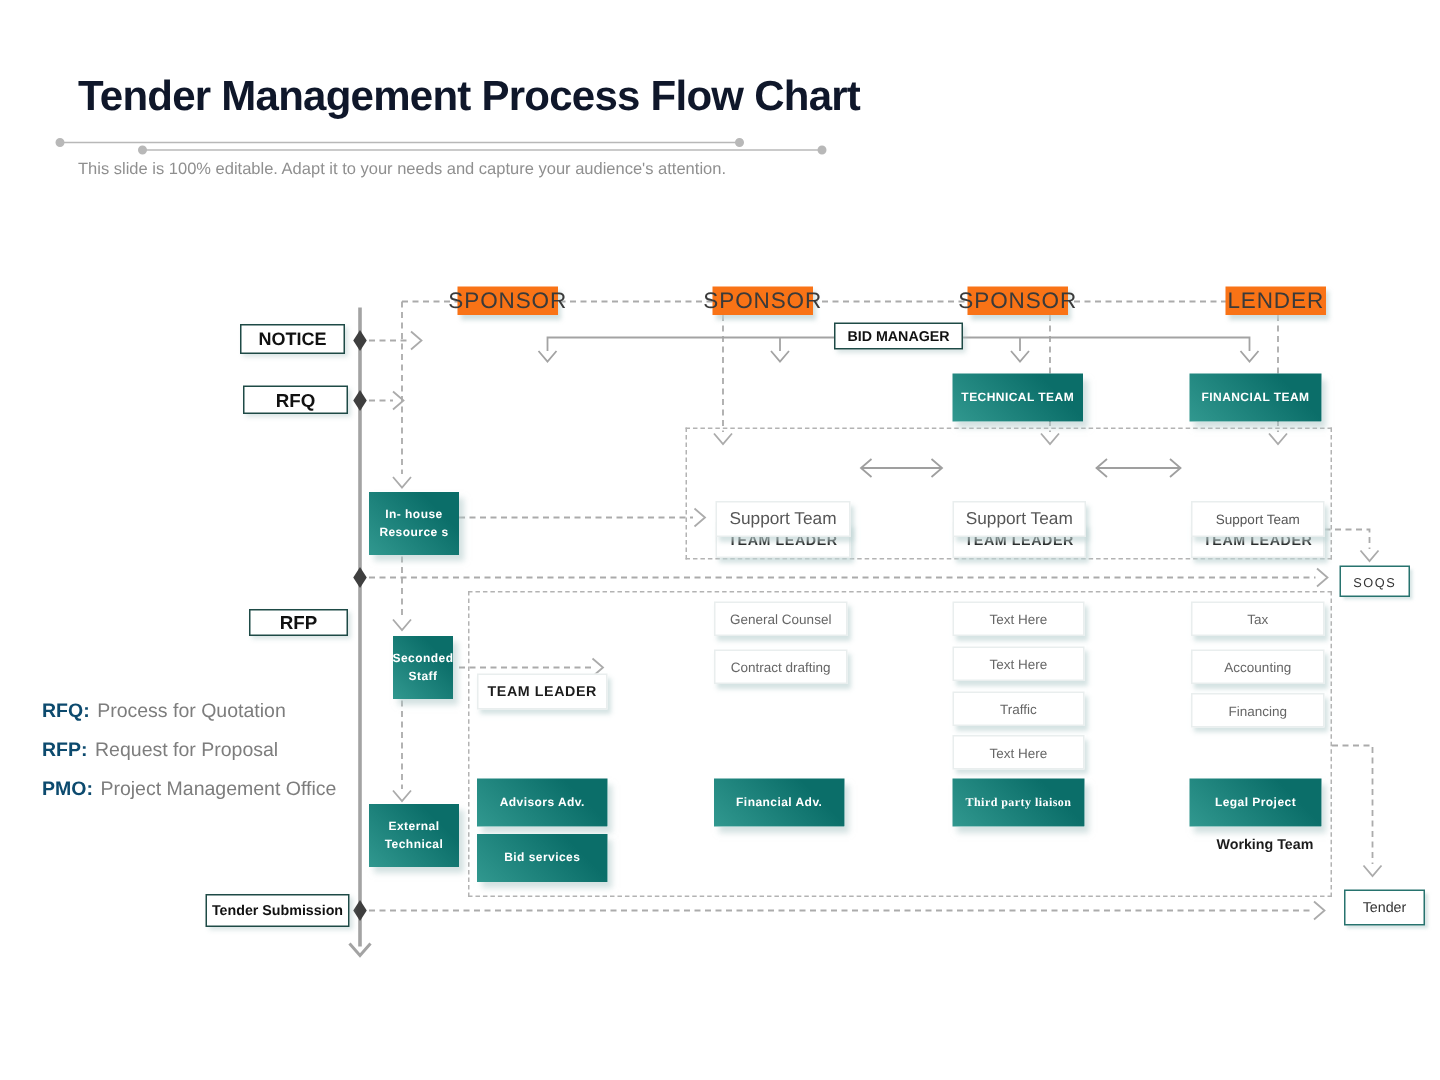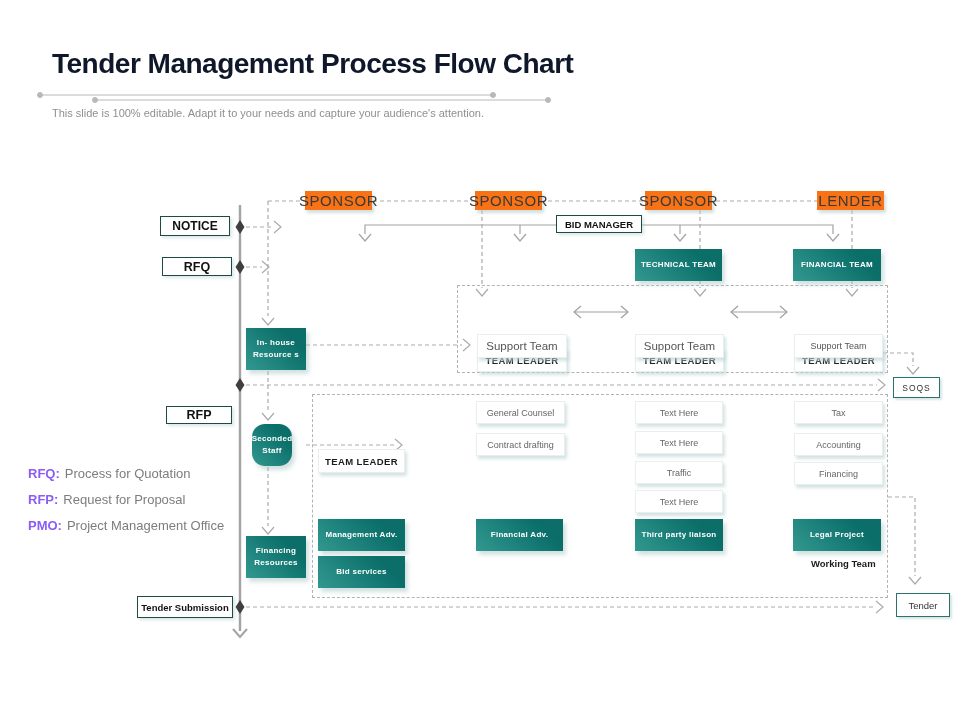--- a/index.html
+++ b/index.html
@@ -26,21 +26,21 @@
   .wbox{background:#ffffff;border:1px solid #e9eeee;display:flex;align-items:center;justify-content:center;
         text-align:center;z-index:3;box-shadow:2px 3px 3px rgba(190,212,212,0.65);color:#666;font-size:9px;}
   .wbox.lead{font-weight:bold;color:#1c1c1c;font-size:9.5px;letter-spacing:.4px;margin-top:48px;}
   .wbox.sup{font-size:11.5px;color:#565656;}
   .wbox.sup.small{font-size:9px;}
   
   .outbox{background:#ffffff;border:1px solid #27736e;display:flex;align-items:center;justify-content:center;
           color:#333;z-index:3;box-shadow:2px 2px 2px rgba(190,212,212,0.6);}
   #working-team{font-size:9.5px;font-weight:bold;color:#1c1c1c;z-index:3;white-space:nowrap;}
   .legend-row{left:28px;font-size:13px;white-space:nowrap;z-index:3;}
-  .legend-row b{color:#8b5cf6;}
+  .legend-row b{color:#0c4a6e;}
   .legend-row span.t{color:#7d7d7d;margin-left:5px;}
 </style>
 </head>
 <body>
 
 <div id="canvas">
 
   <div class="abs" id="title">Tender Management Process Flow Chart</div>
   <div class="abs" id="subtitle">This slide is 100% editable. Adapt it to your needs and capture your audience's attention.</div>
 
@@ -140,38 +140,38 @@
   <div class="abs teal" style="left:793px;top:249px;width:88px;height:32px;">FINANCIAL TEAM</div>
 
   <div class="abs wbox lead" style="left:477px;top:300px;width:90px;height:24px;">TEAM LEADER</div>
   <div class="abs wbox lead" style="left:635px;top:300px;width:89px;height:24px;">TEAM LEADER</div>
   <div class="abs wbox lead" style="left:794px;top:300px;width:89px;height:24px;">TEAM LEADER</div>
   <div class="abs wbox sup" style="left:477px;top:334px;width:90px;height:24px;">Support Team</div>
   <div class="abs wbox sup" style="left:635px;top:334px;width:89px;height:24px;">Support Team</div>
   <div class="abs wbox sup small" style="left:794px;top:334px;width:89px;height:24px;">Support Team</div>
 
   <div class="abs teal" style="left:246px;top:328px;width:60px;height:42px;">In- house Resource s</div>
-  <div class="abs teal" style="left:252px;top:424px;width:40px;height:42px;border-radius:13px;">Seconded Staff</div>
-  <div class="abs teal" style="left:246px;top:536px;width:60px;height:42px;">Financing Resources</div>
+  <div class="abs teal" style="left:262px;top:424px;width:40px;height:42px;">Seconded Staff</div>
+  <div class="abs teal" style="left:246px;top:536px;width:60px;height:42px;">External Technical</div>
 
   <div class="abs wbox lead" style="left:318px;top:401px;width:87px;height:24px;">TEAM LEADER</div>
   <div class="abs wbox" style="left:476px;top:401px;width:89px;height:23px;">General Counsel</div>
   <div class="abs wbox" style="left:476px;top:433px;width:89px;height:23px;">Contract drafting</div>
   <div class="abs wbox" style="left:635px;top:401px;width:88px;height:23px;">Text Here</div>
   <div class="abs wbox" style="left:635px;top:431px;width:88px;height:23px;">Text Here</div>
   <div class="abs wbox" style="left:635px;top:461px;width:88px;height:23px;">Traffic</div>
   <div class="abs wbox" style="left:635px;top:490px;width:88px;height:23px;">Text Here</div>
   <div class="abs wbox" style="left:794px;top:401px;width:89px;height:23px;">Tax</div>
   <div class="abs wbox" style="left:794px;top:433px;width:89px;height:23px;">Accounting</div>
   <div class="abs wbox" style="left:794px;top:462px;width:89px;height:23px;">Financing</div>
 
-  <div class="abs teal" style="left:318px;top:519px;width:87px;height:32px;">Management Adv.</div>
+  <div class="abs teal" style="left:318px;top:519px;width:87px;height:32px;">Advisors Adv.</div>
   <div class="abs teal" style="left:318px;top:556px;width:87px;height:32px;">Bid services</div>
   <div class="abs teal" style="left:476px;top:519px;width:87px;height:32px;">Financial Adv.</div>
-  <div class="abs teal" style="left:635px;top:519px;width:88px;height:32px;">Third party liaison</div>
+  <div class="abs teal" style="left:635px;top:519px;width:88px;height:32px;font-family:Liberation Serif, serif;">Third party liaison</div>
   <div class="abs teal" style="left:793px;top:519px;width:88px;height:32px;">Legal Project</div>
 
   <div class="abs" id="working-team" style="left:811px;top:558px;">Working Team</div>
 
   <div class="abs outbox" style="left:893px;top:377px;width:47px;height:21px;font-size:8.5px;letter-spacing:1px;">SOQS</div>
   <div class="abs outbox" style="left:896px;top:593px;width:54px;height:24px;font-size:9.5px;">Tender</div>
 
   <div class="abs legend-row" style="top:466px;">
     <b>RFQ:</b><span class="t">Process for Quotation</span>
   </div>

